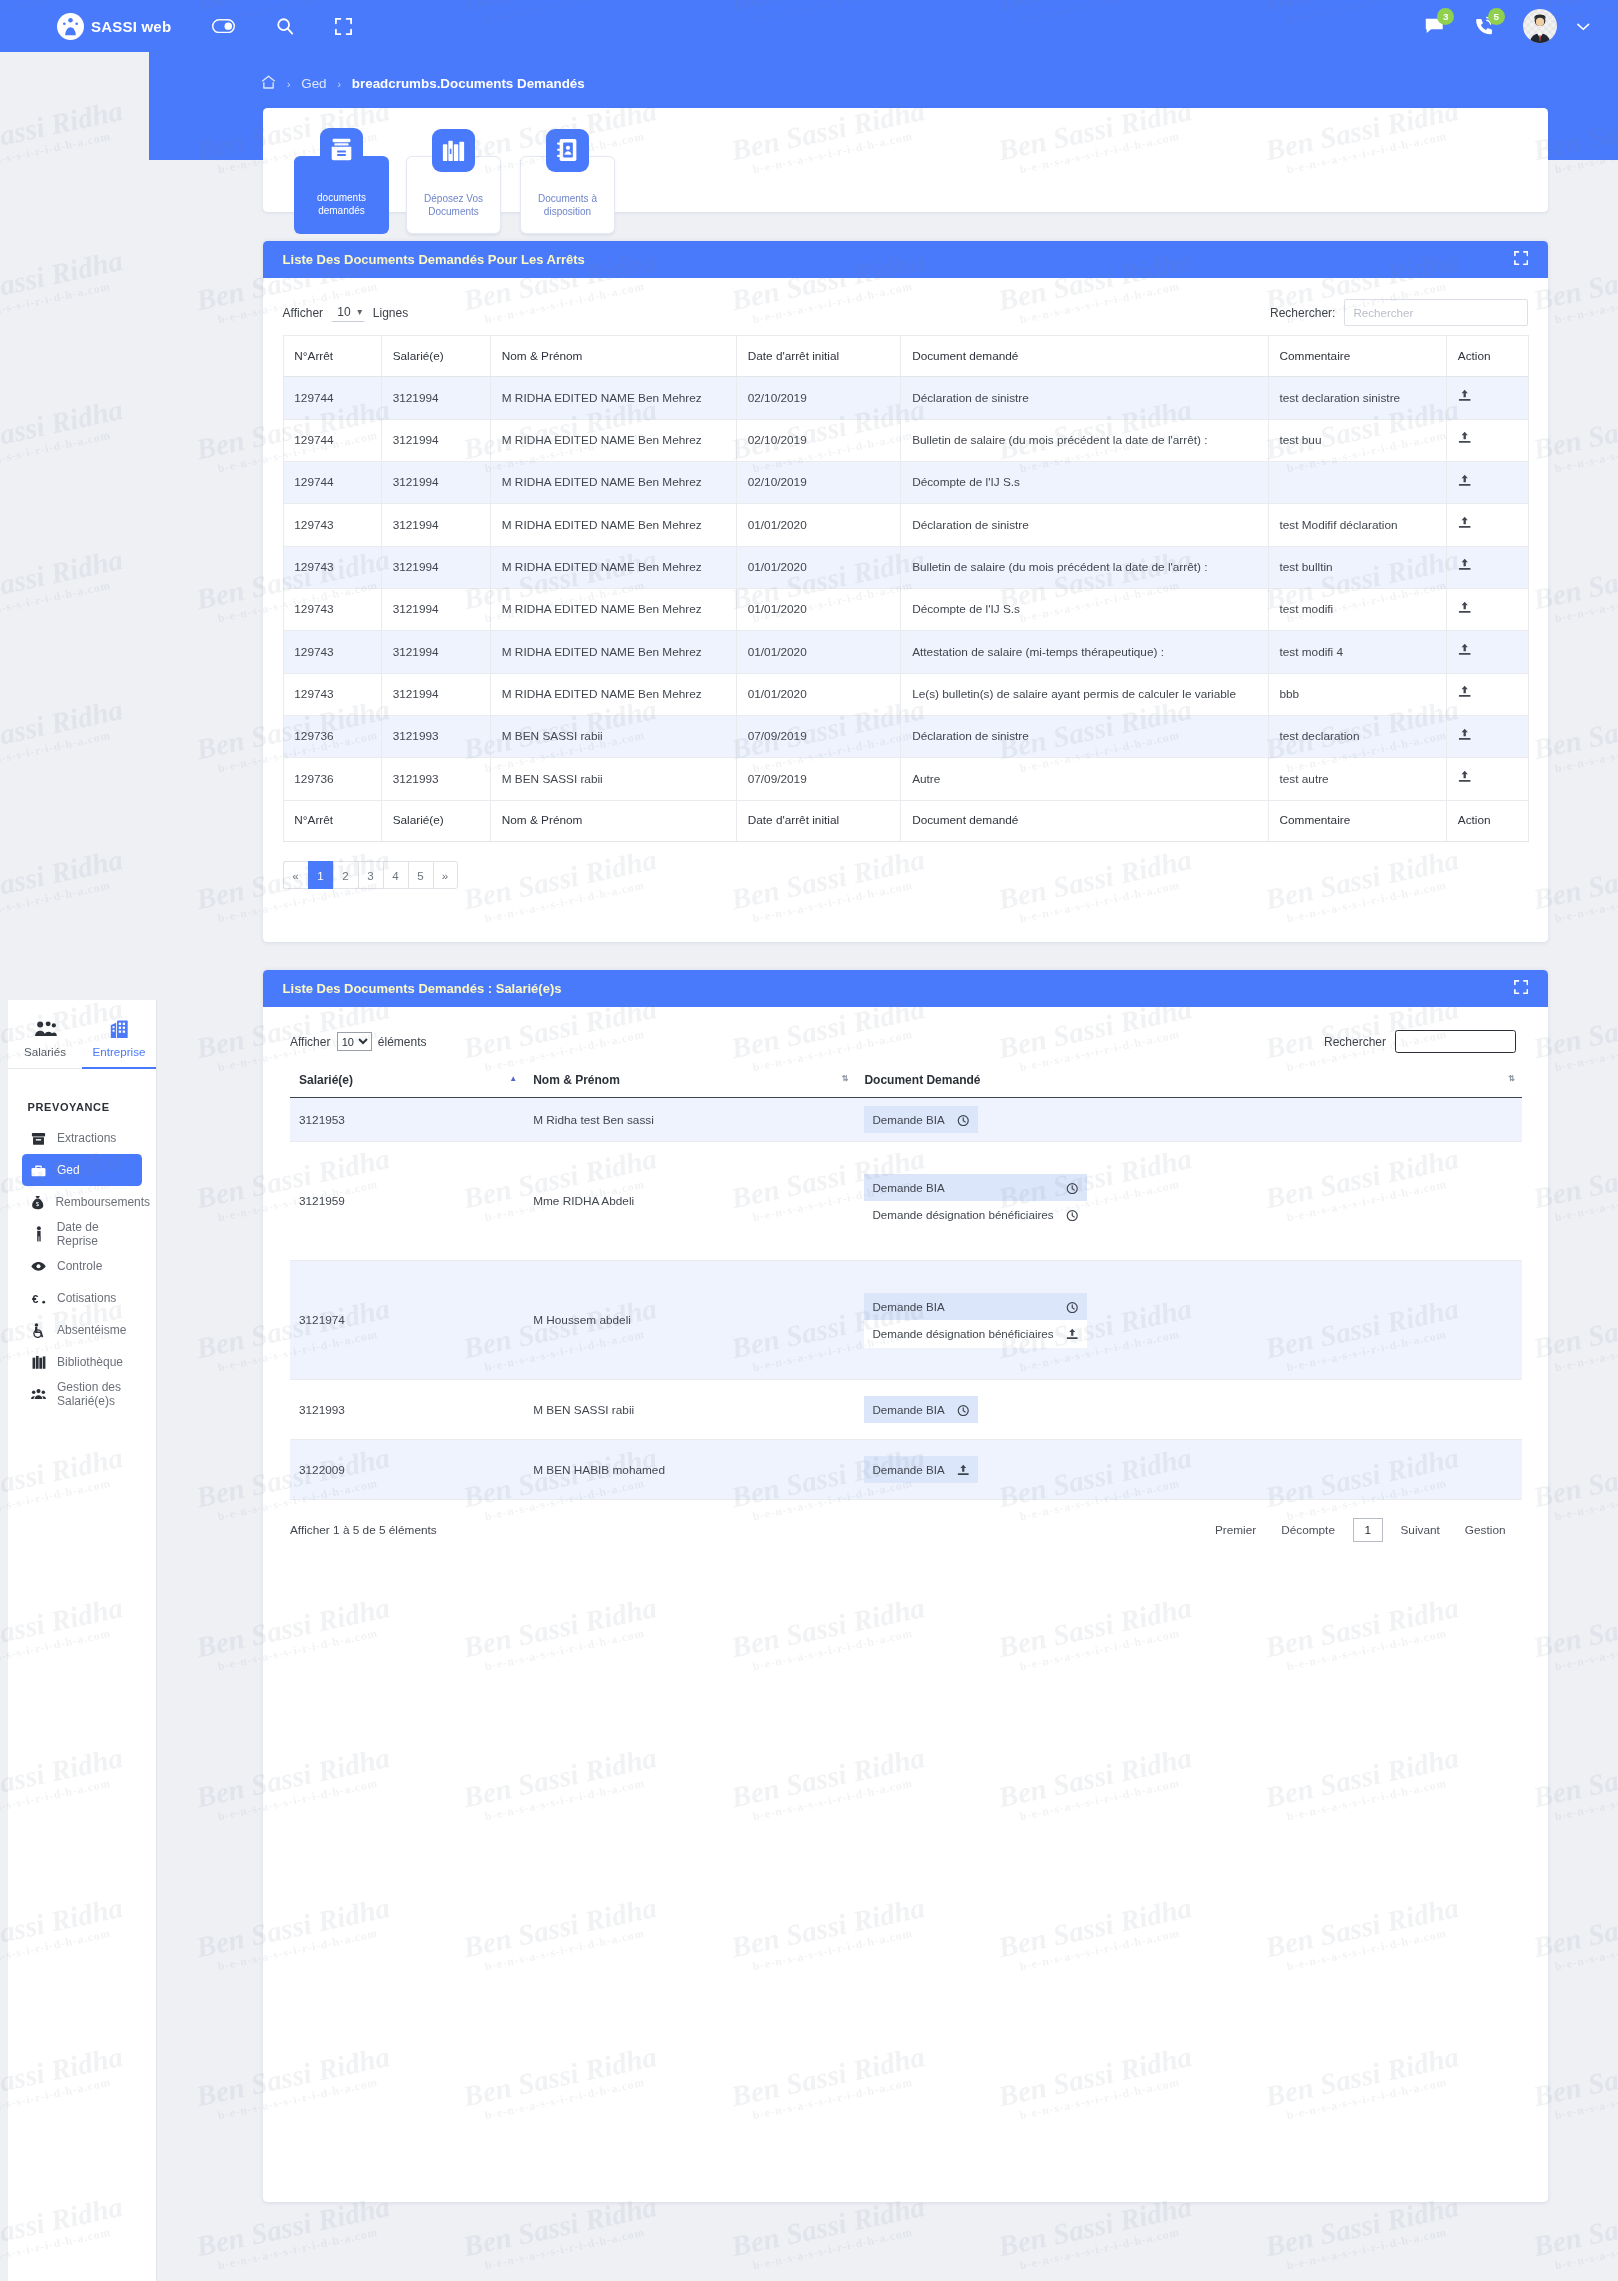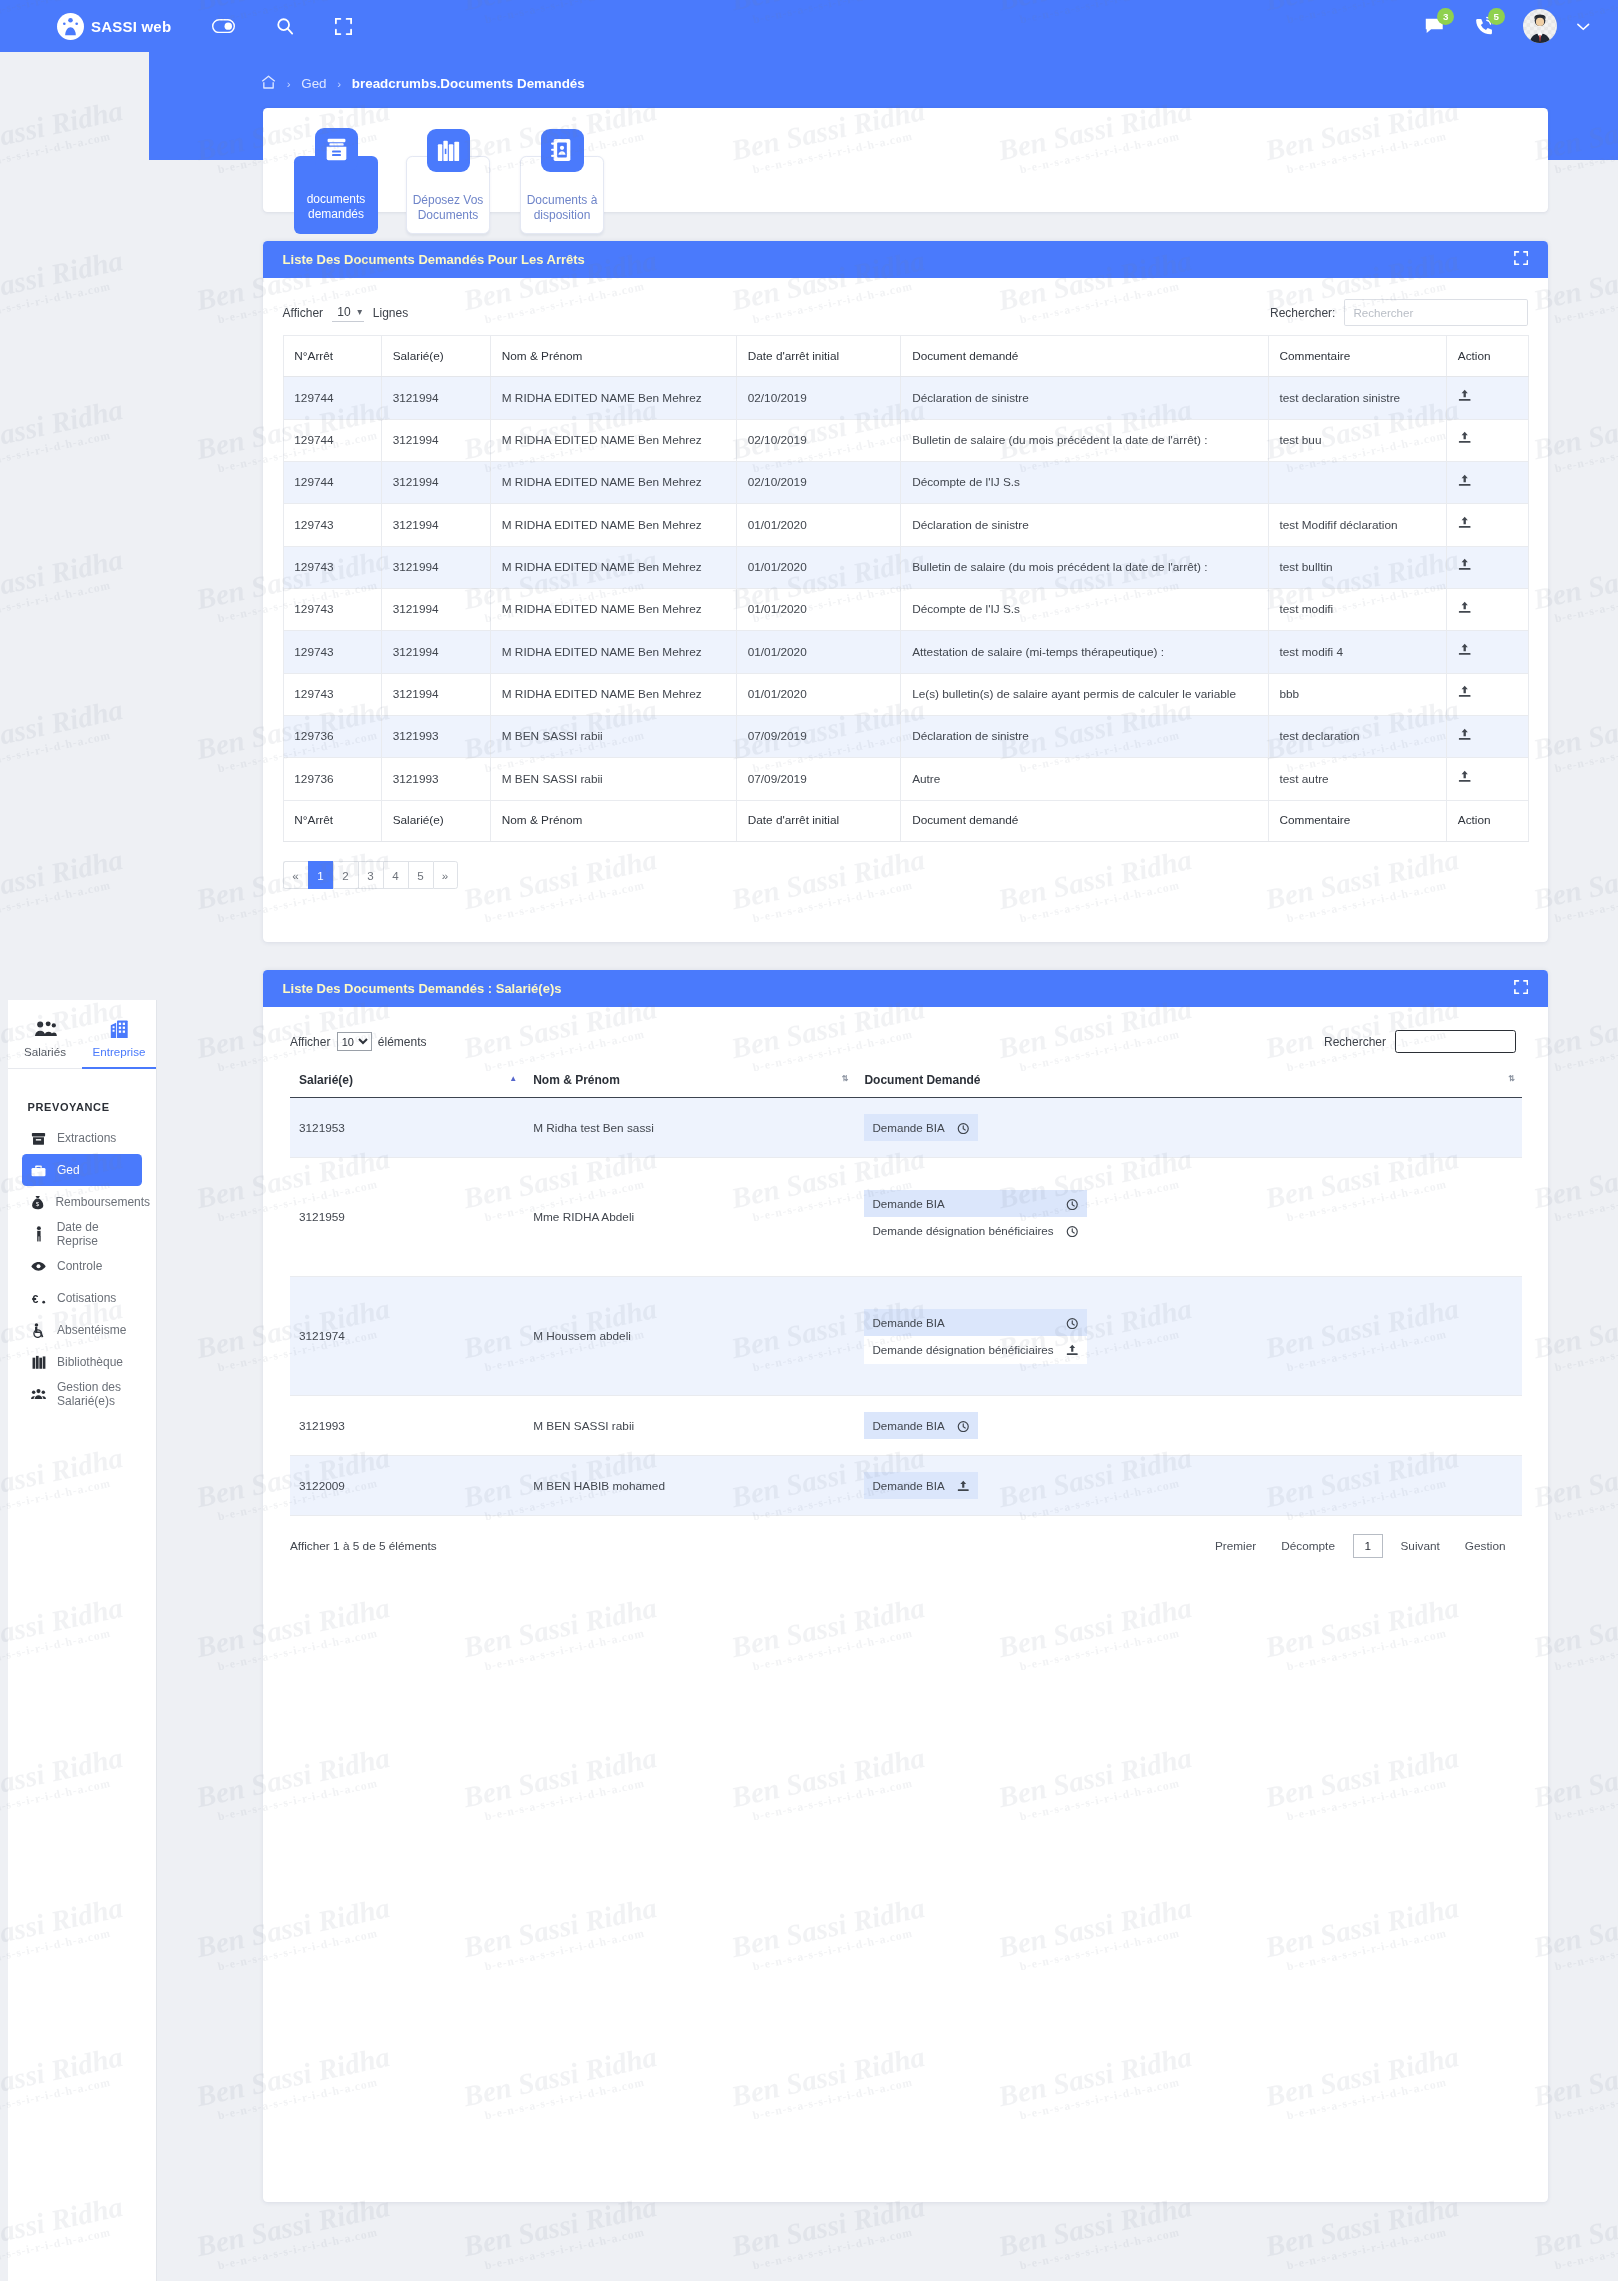--- a/index.html
+++ b/index.html
@@ -114,23 +114,23 @@
 
   
   #tabs-card {
     position:absolute; left:263px; top:108px;
     width:1285px; height:104px;
     background:#fff; border-radius:4.5px;
     box-shadow:0 0.9px 3.6px rgba(40,60,110,0.10);
     z-index:10;
   }
   .tile {
-    position:absolute; width:84px; height:78px;
+    position:absolute; width:95px; height:78px;
     border-radius:6.2px; text-align:center;
-    font-size:12px; line-height:1.25;
+    font-size:10px; line-height:1.25;
     padding-top:36px;
   }
   .tile .tile-ic {
     position:absolute; top:-28.5px; left:50%; margin-left:-21.4px;
     width:43px; height:43px; border-radius:9px;
     background:#4a7afc; display:flex; align-items:center; justify-content:center;
   }
   .tile.active { background:#4a7afc; color:#fff; }
   .tile.idle { background:#fff; color:#6f85c9; border:0.9px solid #e4e8f3;
     box-shadow:0 1.8px 2.7px rgba(40,60,110,0.08); }
@@ -745,21 +745,21 @@
         <col style="width:666px">
       </colgroup>
     <thead>
       <tr>
         <th><span>Salarié(e)</span><span class="sort up">▲</span></th>
         <th><span>Nom &amp; Prénom</span><span class="sort">⇅</span></th>
         <th><span>Document Demandé</span><span class="sort">⇅</span></th>
       </tr>
     </thead>
     <tbody>
-      <tr class="odd" style="height:60px">
+      <tr class="odd" style="height:44px">
         <td>3121953</td>
         <td>M Ridha test Ben sassi</td>
         <td>
           <div class="doc-stack">
             <div class="doc-chip">
               <span>Demande BIA</span>
               <span class="chip-ic">
                   <svg width="12.5" height="12.5" viewBox="0 0 14 14" fill="none" stroke="#3e444c" stroke-width="1.3">
                     <circle cx="7" cy="7.4" r="5.6"></circle>
                     <path d="M7 4.4v3.2l2.2 1.4" stroke-linecap="round"></path>

